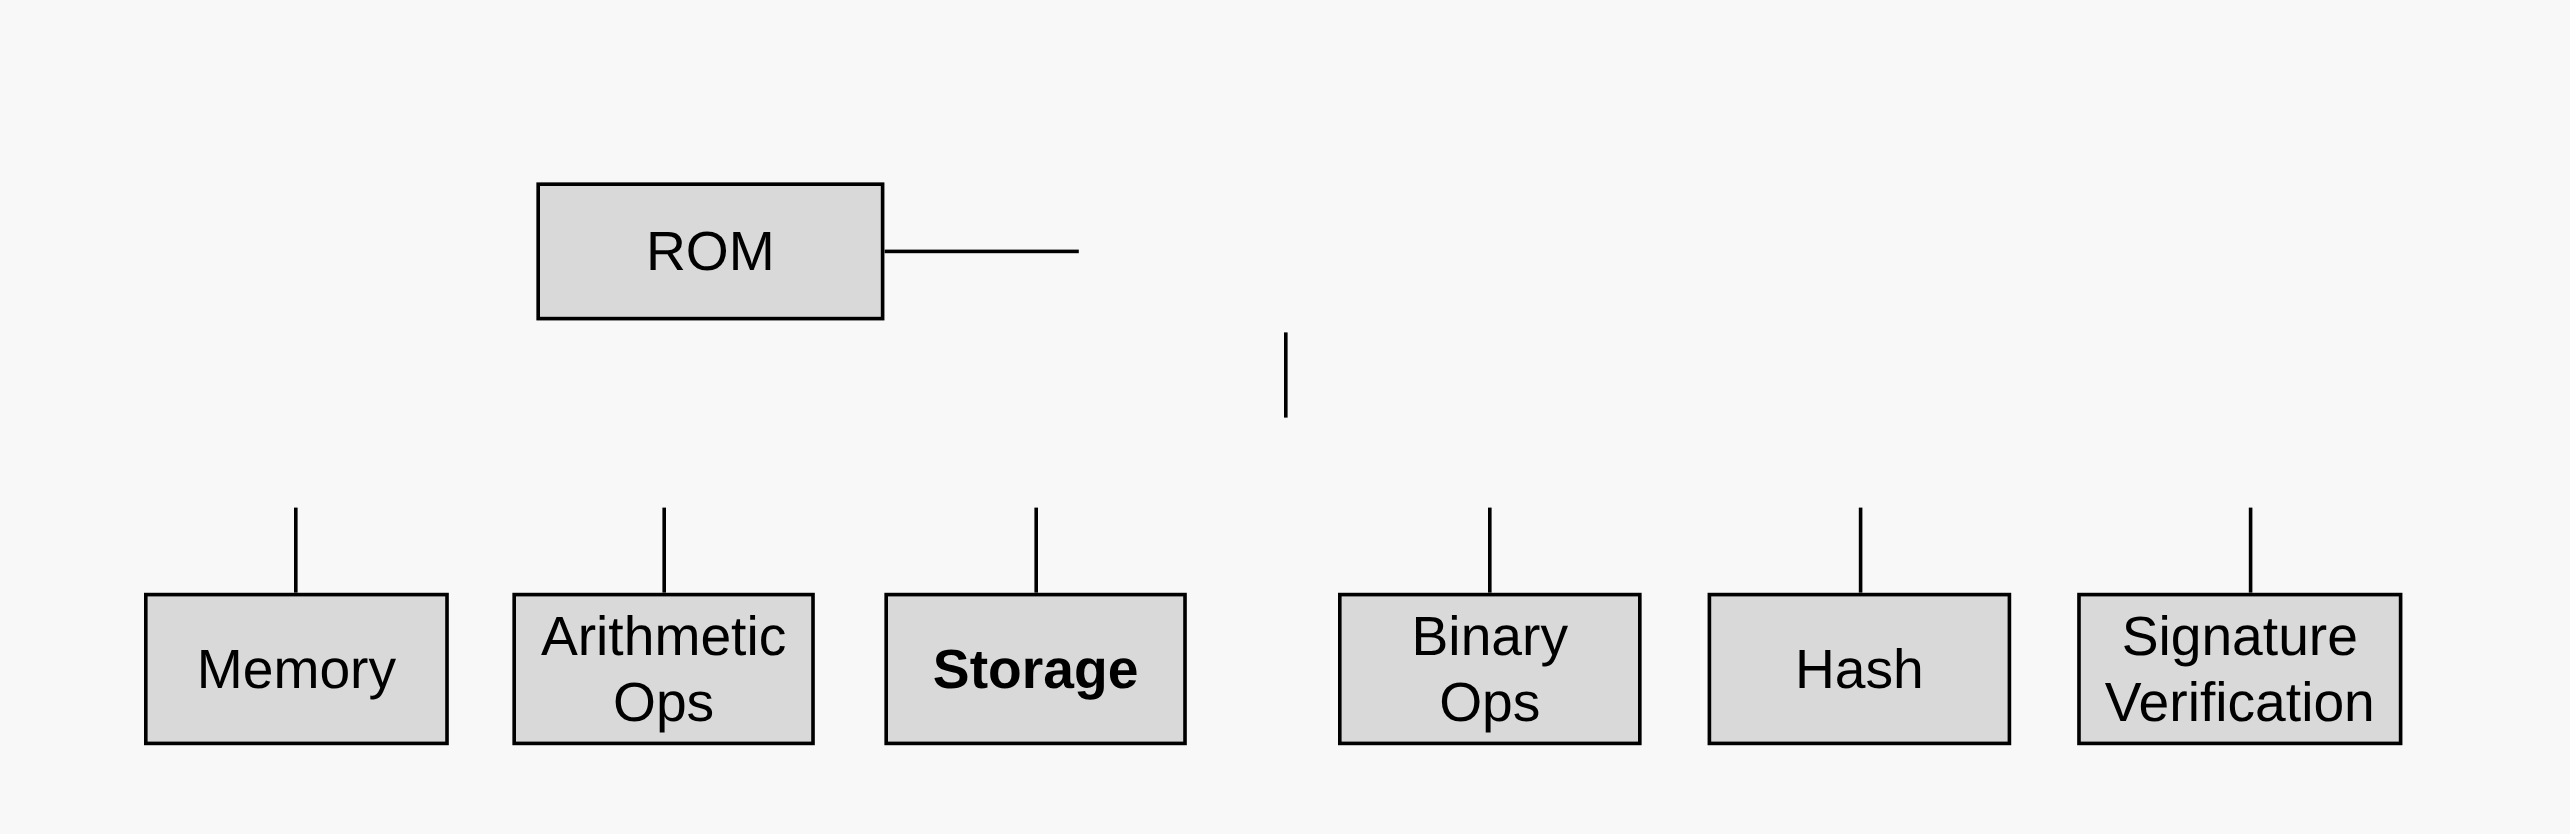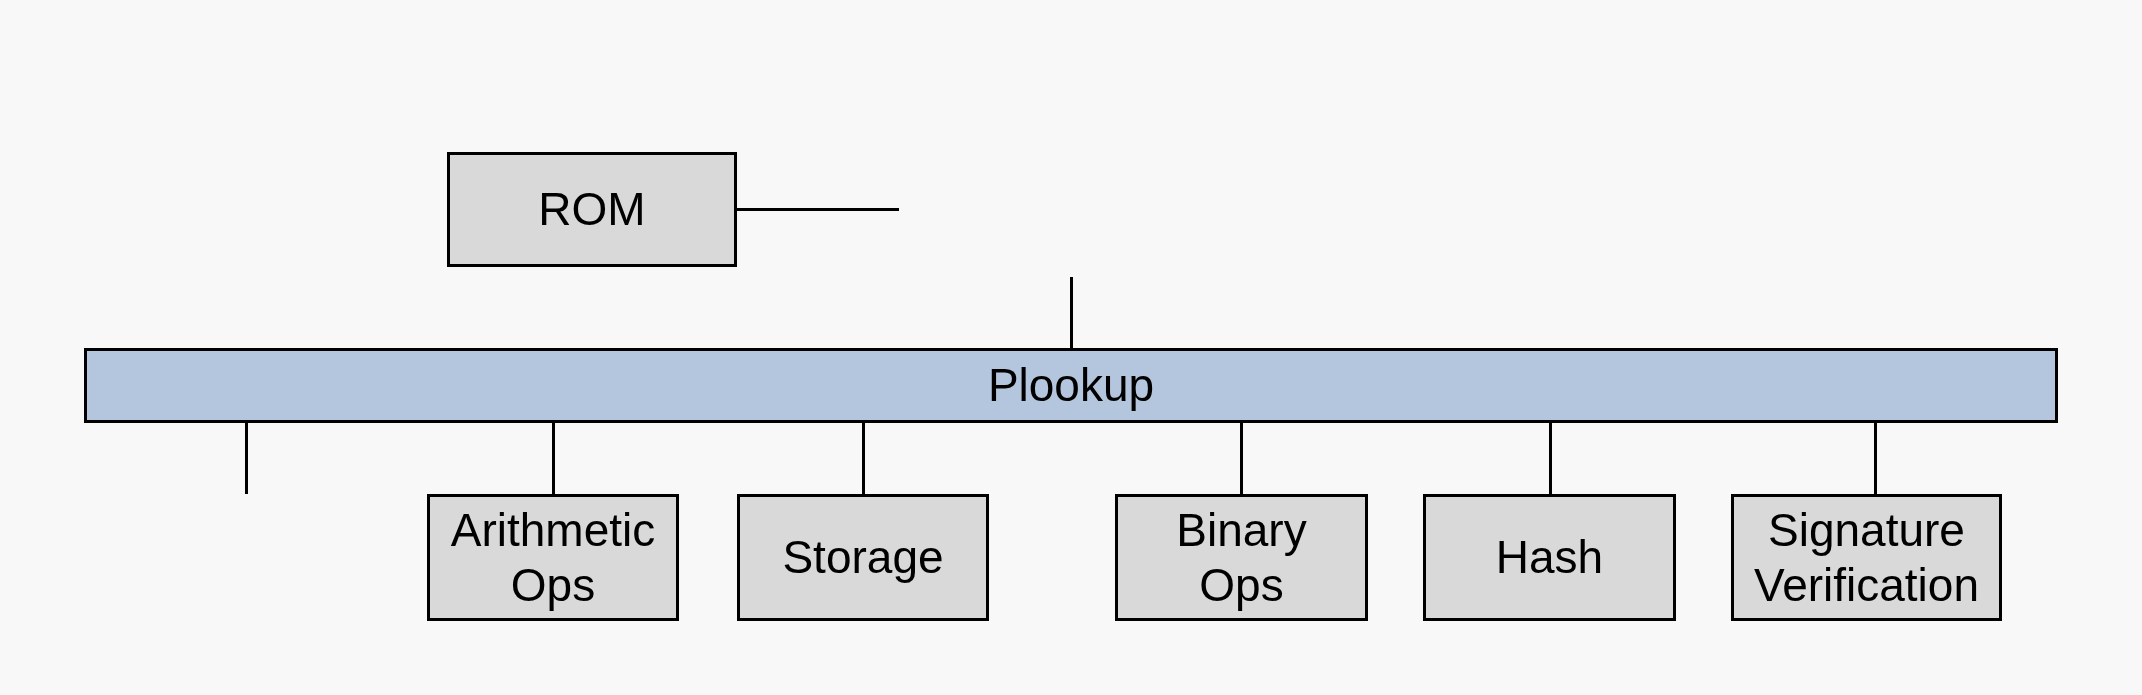--- a/index.html
+++ b/index.html
@@ -39,21 +39,21 @@
   
   .rom  { left: 447px; top: 152px; width: 290px; height: 115px; font-size: 46px; }
   .msm  { left: 899px; top: 113px; width: 344px; height: 164px; font-size: 60px; }
   
   .bus  { left: 84px; top: 348px; width: 1974px; height: 75px;
           background: var(--bus-fill, #b4c6de); font-size: 46px; }
   
   .module { top: 494px; height: 127px; font-size: 46px; }
   .m0 { left: 120px;  width: 254px; }
   .m1 { left: 427px;  width: 252px; }
-  .m2 { left: 737px;  width: 252px; }
+  .m2 { left: 737px;  width: 252px; font-weight: bold; }
   .m3 { left: 1115px; width: 253px; align-items: center; }
   .m4 { left: 1423px; width: 253px; }
   .m5 { left: 1731px; width: 271px; }
   
   .edge {
     position: absolute;
     background: var(--line, #000000);
   }
   .e-rom-msm { left: 737px;  top: 208px; width: 162px; height: 3px; }
   .e-msm-bus { left: 1070px; top: 277px; width: 3px;  height: 71px; }
@@ -76,24 +76,24 @@
   <div class="edge stub s1"></div>
   <div class="edge stub s2"></div>
   <div class="edge stub s3"></div>
   <div class="edge stub s4"></div>
   <div class="edge stub s5"></div>
 
   <div class="node rom">
     <span class="label">ROM</span>
   </div>
 
-  <div class="node bus">
-    <span class="label">Plookup</span>
+
+  <div class="node module m0">
+    <span class="label">Memory</span>
   </div>
-
   <div class="node module m1">
     <span class="label">Arithmetic
 Ops</span>
   </div>
   <div class="node module m2">
     <span class="label">Storage</span>
   </div>
   <div class="node module m3">
     <span class="label">Binary
 Ops</span>

